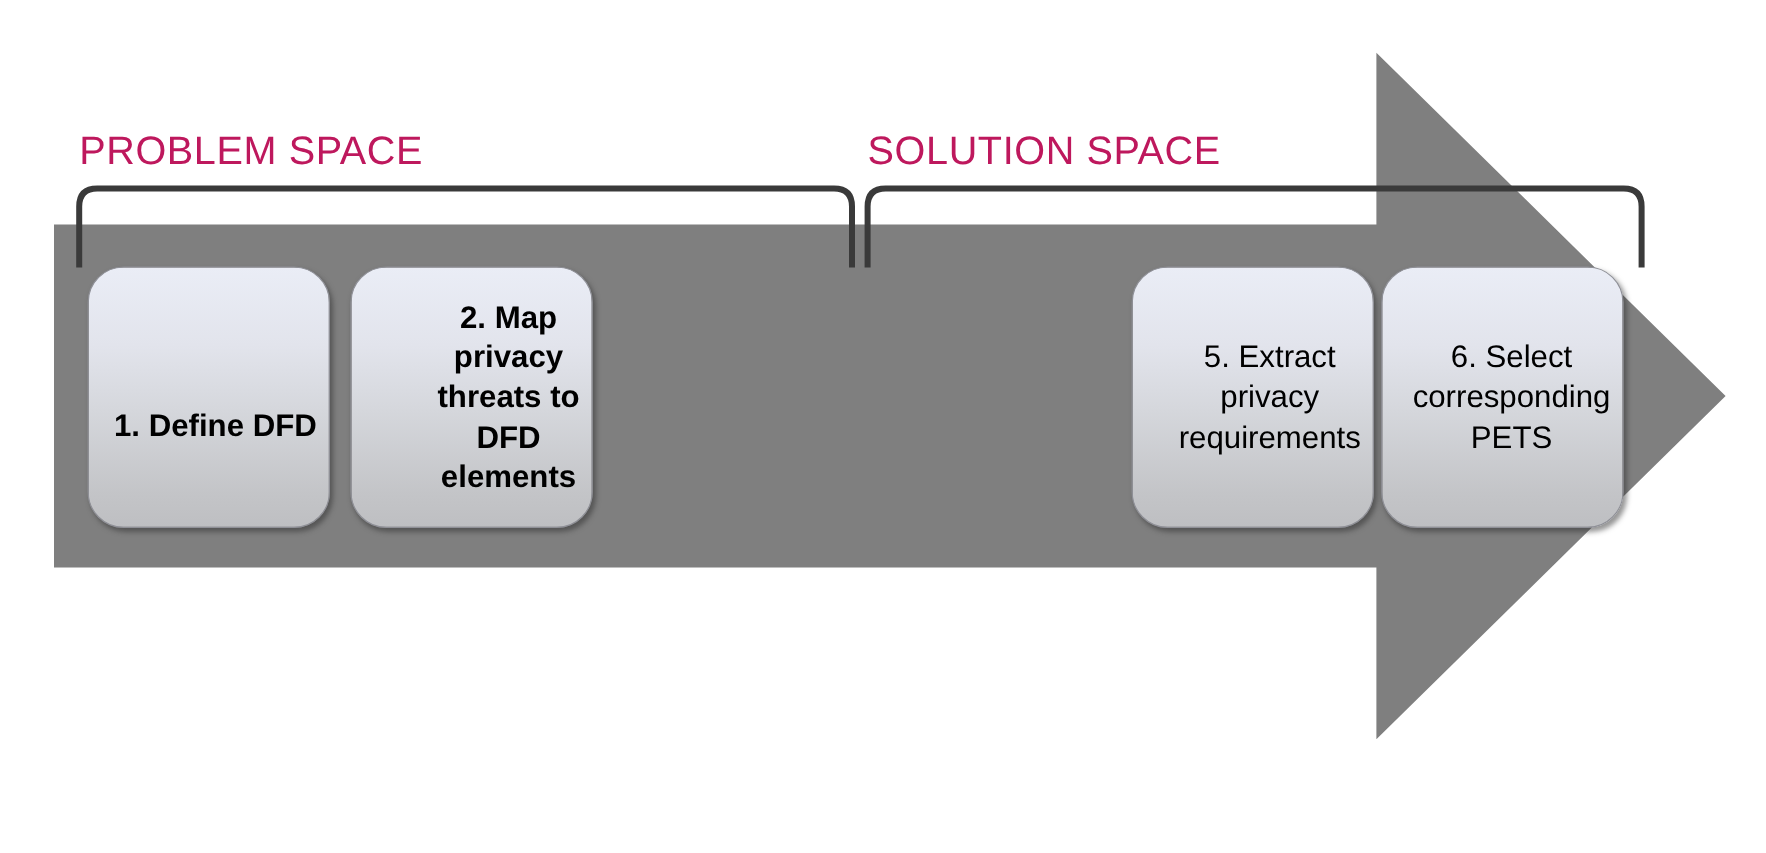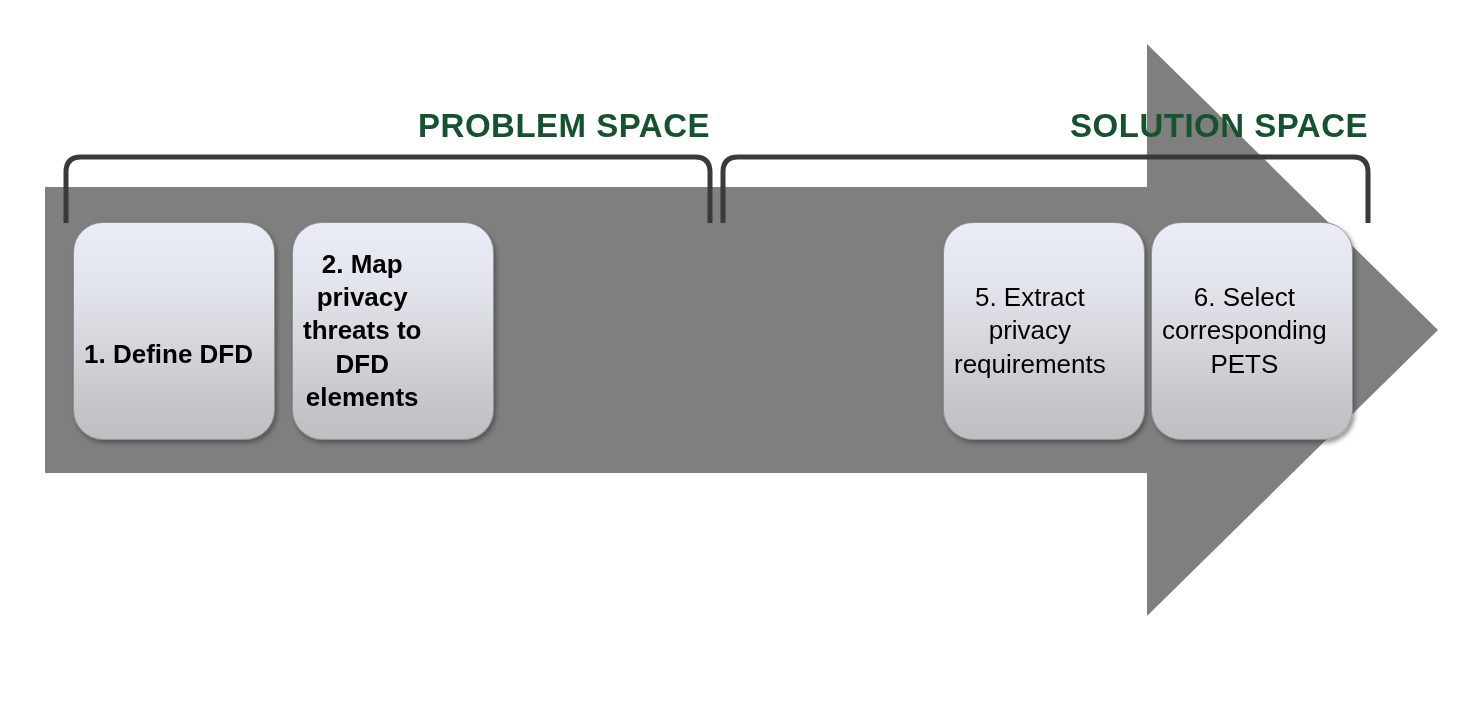--- a/index.html
+++ b/index.html
@@ -19,44 +19,44 @@
     position: absolute;
     left: 0;
     top: 0;
     width: 1472px;
     height: 711px;
   }
   .phase-label {
     position: absolute;
     top: 106px;
     height: 40px;
-    text-align: right;
+    text-align: left;
     font-size: 33px;
     letter-spacing: 0.5px;
-    color: #14532d;
-    font-weight: 700;
+    color: #be185d;
+    font-weight: 400;
     line-height: 40px;
     white-space: nowrap;
   }
   .phase-label.problem { left: 66px;  width: 644px; }
   .phase-label.solution { left: 723px; width: 645px; }
 
   .step-box {
     position: absolute;
     top: 222px;
     height: 218px;
     width: 202px;
     box-sizing: border-box;
     border-radius: 30px;
     border: 1px solid #8f9097;
     background: linear-gradient(180deg, #eaedf6 0%, #e2e4ec 30%, #d5d7dc 55%, #c3c4c7 88%, #bebfc2 100%);
     box-shadow: 2px 3px 4px rgba(45,45,45,0.5);
     display: flex;
     align-items: center;
-    justify-content: flex-start;
+    justify-content: flex-end;
     padding: 0 10px;
   }
   .step-box.b1 { left: 73px; }
   .step-box.b2 { left: 292px; }
   .step-box.b3 { left: 507px; }
   .step-box.b4 { left: 728px; }
   .step-box.b5 { left: 943px; }
   .step-box.b6 { left: 1120px; margin-left: 31px; }
 
   .step-label {

